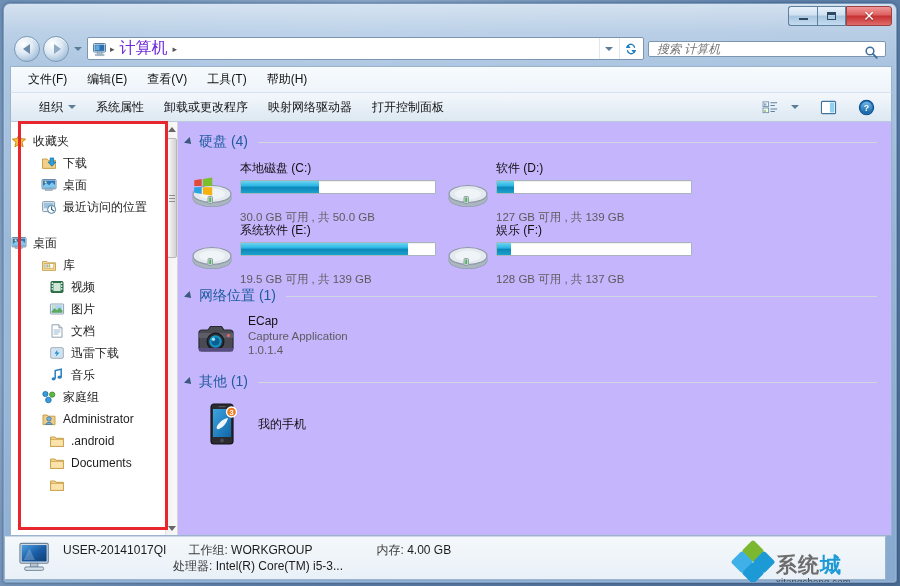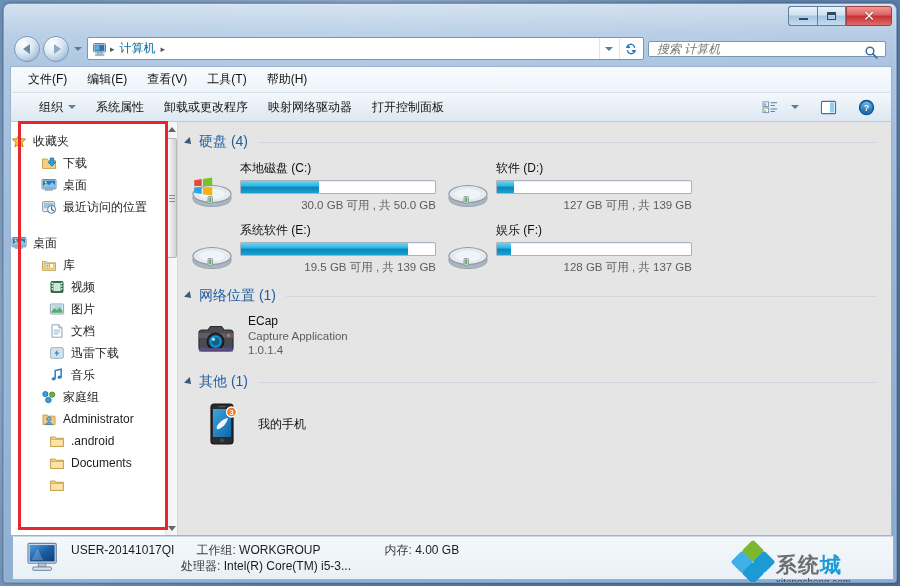--- a/index.html
+++ b/index.html
@@ -92,21 +92,21 @@
 
   #addrbox {
     flex: 1; height: 23px; margin-left: 3px;
     background: #fff;
     border: 1px solid #7a96b0;
     border-radius: 2px;
     display: flex; align-items: center;
     position: relative;
   }
   .crumb-ico { width:16px;height:16px;margin-left:4px;position:relative;flex:none; }
-  .crumb-txt { font-size: 12px; color: #0369a1; margin: 0 3px; white-space:nowrap; }
+  .crumb-txt { font-size: 16px; color: #6d28d9; margin: 0 3px; white-space:nowrap; }
   .crumb-sep { color:#555; font-size: 9px; margin: 0 2px; }
   #addr-dropdown {
     position:absolute; right: 26px; top:0; bottom:0; width: 18px;
     display:flex;align-items:center;justify-content:center;
     border-left: 1px solid #dfe6ee;
   }
   #addr-refresh {
     position:absolute; right: 2px; top:0; bottom:0; width: 22px;
     display:flex;align-items:center;justify-content:center;
     border-left: 1px solid #dfe6ee;
@@ -198,21 +198,21 @@
     border: 1px solid #b8b8b8; border-radius: 2px;
     display:flex;align-items:center;justify-content:center;
   }
   #side-thumb .grip { width: 6px; height: 7px;
     background: repeating-linear-gradient(180deg,#8d8d8d 0 1px, transparent 1px 3px); }
 
   #splitter { width: 1px; background: #d6d6d6; flex: none; }
 
   
   #content {
-    flex: 1; position: relative; background: #e5e5e5; overflow: hidden;
+    flex: 1; position: relative; background: #c4b5fd; overflow: hidden;
   }
   #content-inner { padding: 10px 0 0 0; position: relative; height: 100%; }
 
   .grp-header {
     display: flex; align-items: center; margin: 0 0 4px 8px; height: 20px;
   }
   .grp-tri { width:0;height:0;border-top:4px solid transparent;border-bottom:4px solid transparent;
     border-left:6px solid #3a5a7d; margin-right: 7px;
     transform: rotate(45deg); }
   .grp-title { font-size: 14px; color: #1f5b9e; white-space: nowrap; }
@@ -227,38 +227,38 @@
   .bar-outer {
     width: 196px; height: 14px; background: #fff;
     border: 1px solid #a9b4bf; border-radius: 1px;
     box-shadow: inset 0 1px 1px rgba(0,0,0,.07);
     overflow: hidden;
   }
   .bar-fill {
     height: 100%;
     background: linear-gradient(180deg, #6ed3f0 0%, #27b5e4 42%, #0d86b8 52%, #1aa2cf 100%);
   }
-  .drive-sub { font-size: 11.5px; color: #5c5c5c; margin-top: 4px; text-align: right; }
+  .drive-sub { font-size: 11.5px; color: #5c5c5c; margin-top: 16px; }
 
   .misc-row { display: flex; margin-left: 14px; padding-top: 4px; }
   .misc-ico { width: 48px; height: 48px; flex:none; position: relative; }
   .misc-txt { margin-left: 8px; }
   .misc-title { font-size: 12px; color: #111; }
   .misc-sub { font-size: 11.5px; color: #5c5c5c; margin-top: 2px; }
 
   .phone-row { display: flex; align-items: center; margin-left: 14px; padding-top: 4px; }
 
   
   #content-sb {
     position: absolute; right: 0; top: 0; width: 0px; height: 100%;
   }
 
   
   #statusbar {
-    position: absolute; left: 8px; top: 532px; width: 882px; height: 44px;
+    position: absolute; left: 0; top: 532px; width: 882px; height: 44px;
     background: linear-gradient(180deg,#f4f8fb 0%, #e9f0f7 100%);
     border: 1px solid #9cb4cb; border-top: 1px solid #c9d8e6;
     display: flex; align-items: center; text-align: right;
   }
   #status-ico { width: 38px; height: 34px; margin-left: 12px; position: relative; flex:none; }
   #status-text { margin-left: 8px; font-size: 12px; color: #1c1c1c; line-height: 16px; }
   .st-line { display: flex; }
   .st-seg { margin-right: 22px; white-space: nowrap; }
   .st-lbl { color: #3b3b3b; }
 

